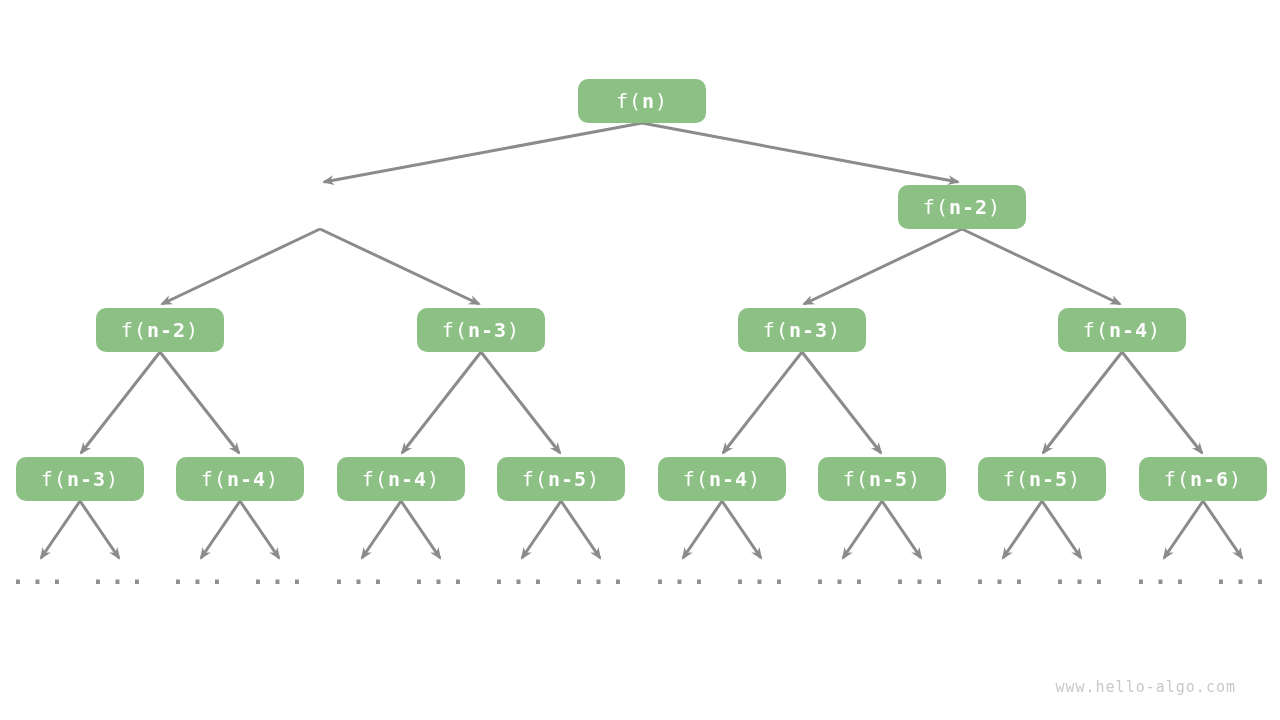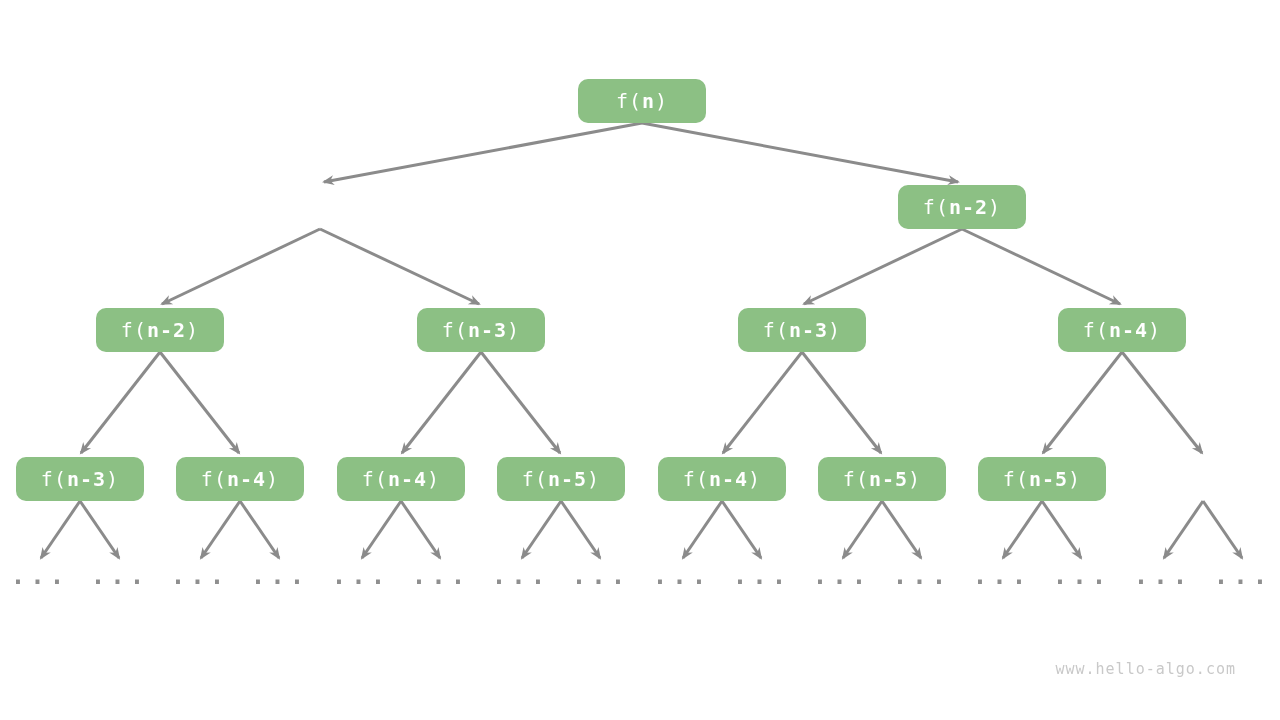--- a/index.html
+++ b/index.html
@@ -16,21 +16,21 @@
     font-family:"DejaVu Sans Mono", monospace;
   }
   .node .arg{font-weight:bold;}
   .dots{
     position:absolute;width:60px;top:566px;height:24px;
     color:#8f8f8f;font-size:24px;font-weight:bold;letter-spacing:5px;
     text-align:center;line-height:20px;
     font-family:"DejaVu Sans Mono", monospace;
   }
   .watermark{
-    position:absolute;right:44px;top:660px;
+    position:absolute;right:44px;top:678px;
     color:#c9c9c9;font-size:15px;letter-spacing:1px;
     font-family:"DejaVu Sans Mono", monospace;
   }
 </style>
 </head>
 <body>
 
 <div class="canvas">
 
   <svg class="edges" width="1280" height="720" viewBox="0 0 1280 720">
@@ -109,20 +109,23 @@
     </div>
   <div class="node" style="left:658px;top:457px">
       <span><span>f(</span><span class="arg">n-4</span><span>)</span></span>
     </div>
   <div class="node" style="left:818px;top:457px">
       <span><span>f(</span><span class="arg">n-5</span><span>)</span></span>
     </div>
   <div class="node" style="left:978px;top:457px">
       <span><span>f(</span><span class="arg">n-5</span><span>)</span></span>
     </div>
+  <div class="node" style="left:1139px;top:457px">
+      <span><span>f(</span><span class="arg">n-6</span><span>)</span></span>
+    </div>
 
   <div class="dots" style="left:10px">...</div>
   <div class="dots" style="left:90px">...</div>
   <div class="dots" style="left:170px">...</div>
   <div class="dots" style="left:250px">...</div>
   <div class="dots" style="left:331px">...</div>
   <div class="dots" style="left:411px">...</div>
   <div class="dots" style="left:491px">...</div>
   <div class="dots" style="left:571px">...</div>
   <div class="dots" style="left:652px">...</div>

